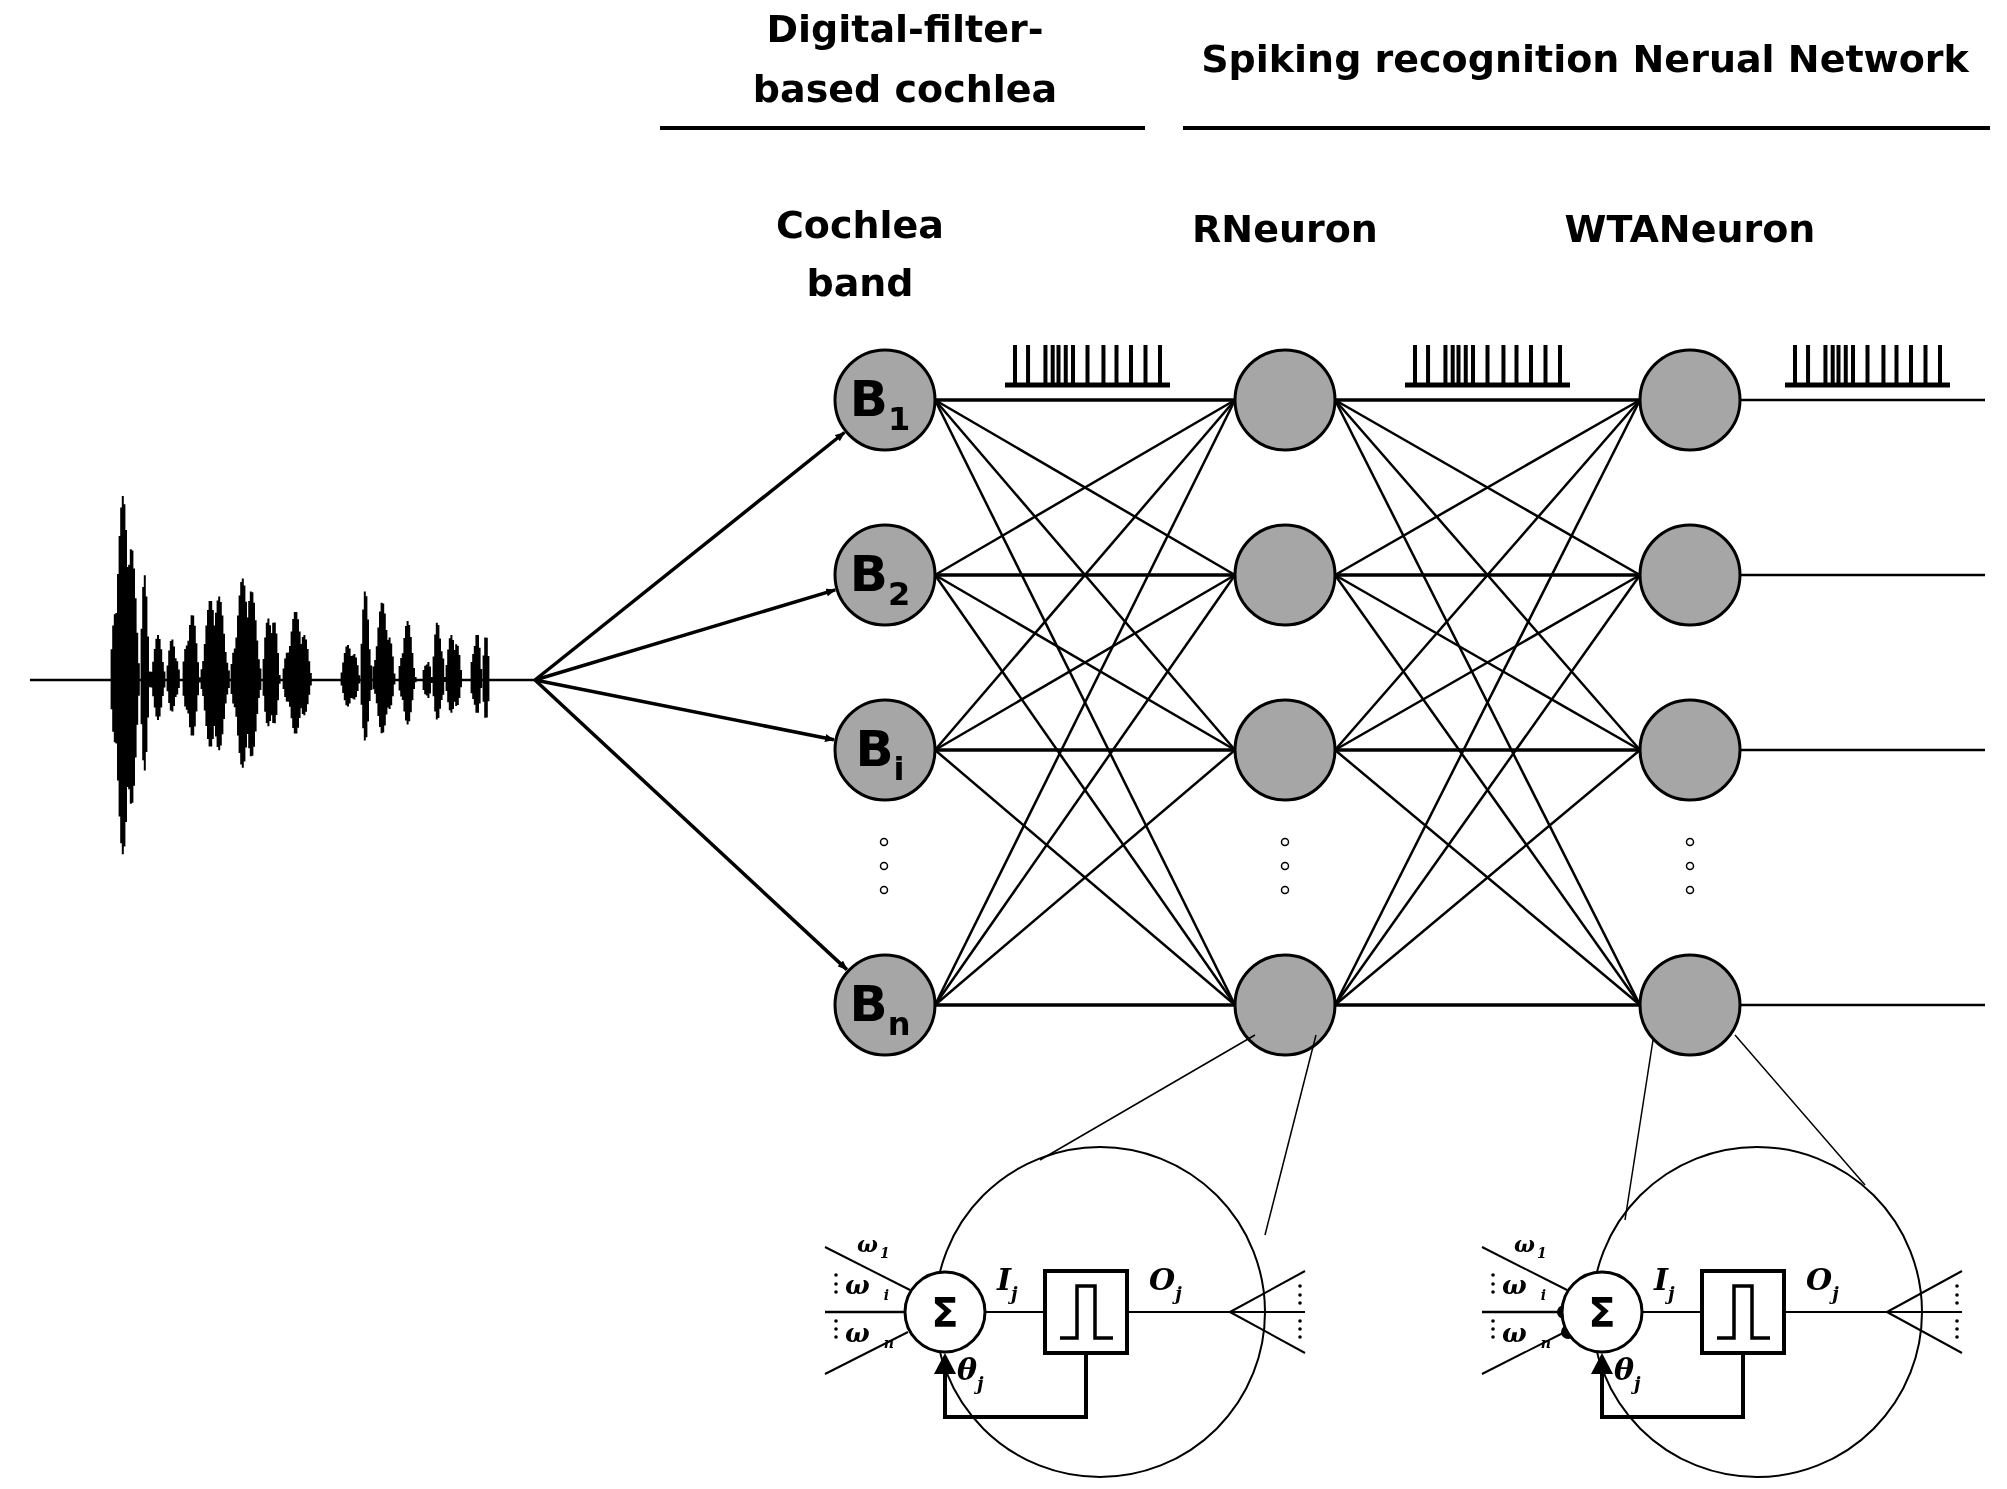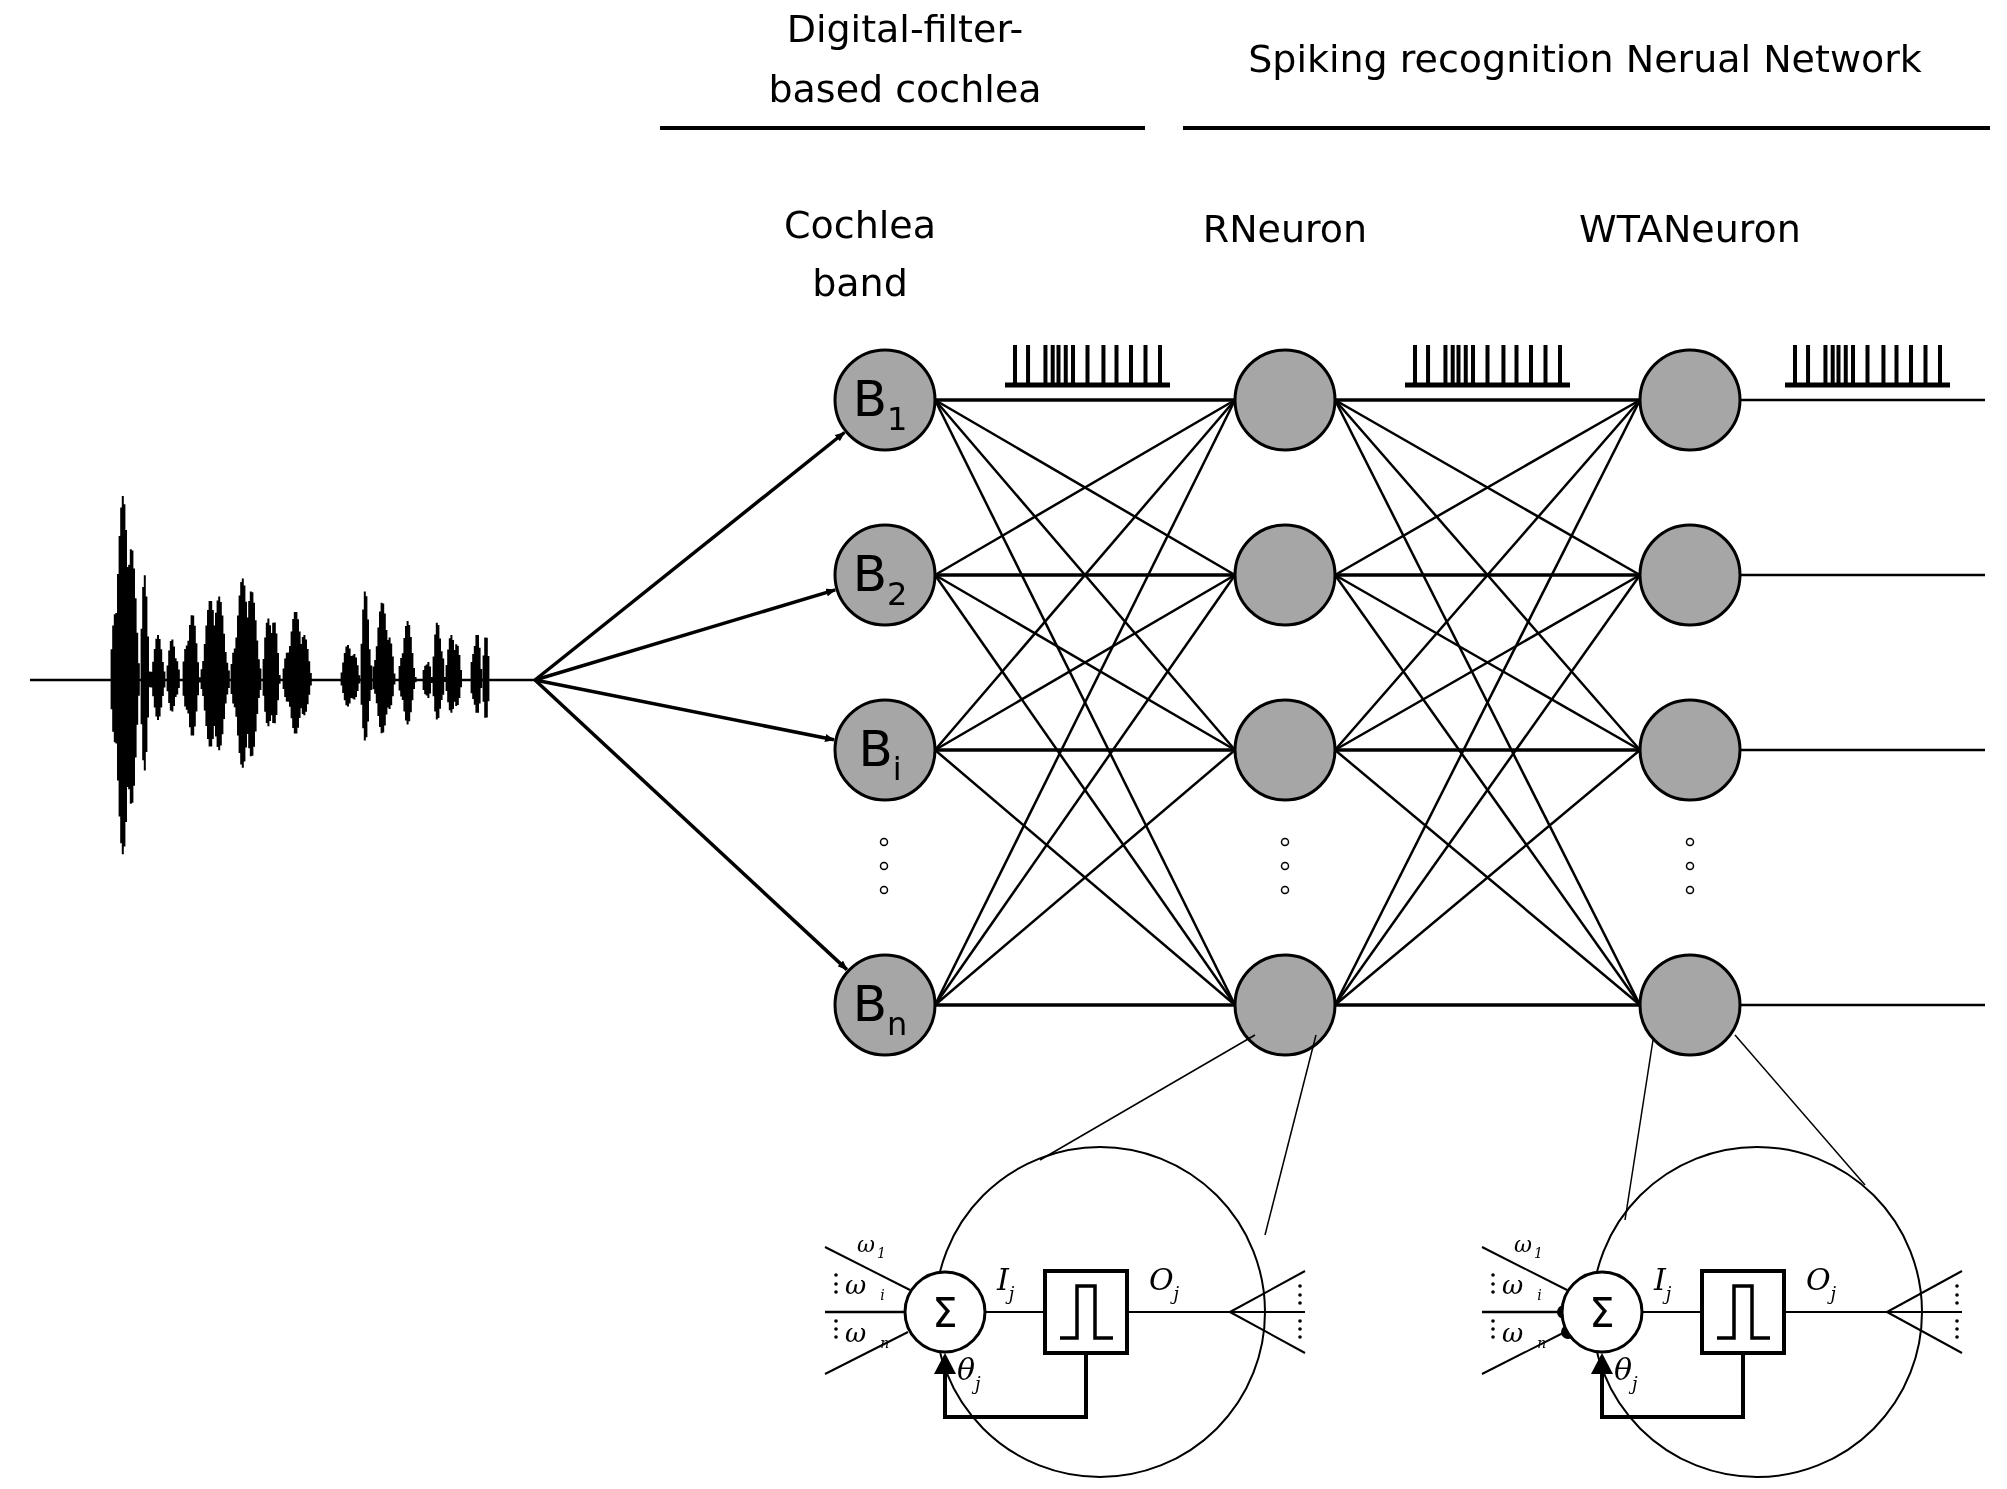--- a/index.html
+++ b/index.html
@@ -1,17 +1,17 @@
 <!DOCTYPE html>
 <html><head>
 <meta charset="utf-8">
 <style>
   html, body { margin:0; padding:0; background:#ffffff; }
   body { width:2007px; height:1489px; overflow:hidden; }
-  #stage { position:relative; width:1641px; height:1489px; }
+  #stage { position:relative; width:1641px; height:1489px;font-weight:bold; }
   svg { position:absolute; left:0; top:0; }
   .lbl { font-family:"DejaVu Sans", sans-serif; fill:#000; }
   .math { font-family:"DejaVu Serif", serif; font-style:italic; fill:#000; }
 </style>
 </head>
 <body>
 
 <div id="stage">
 <svg id="diagram" width="2007" height="1489" viewBox="0 0 2007 1489" xmlns="http://www.w3.org/2000/svg">
   <defs>

